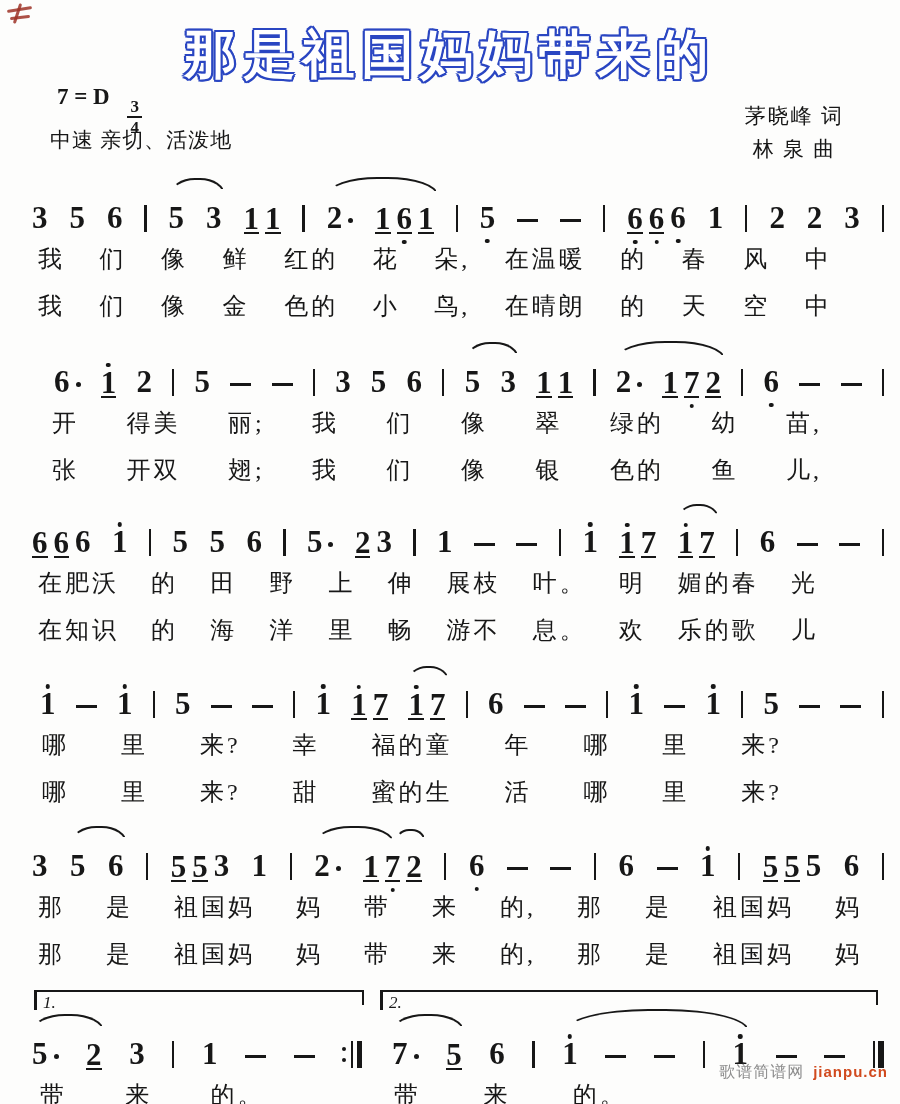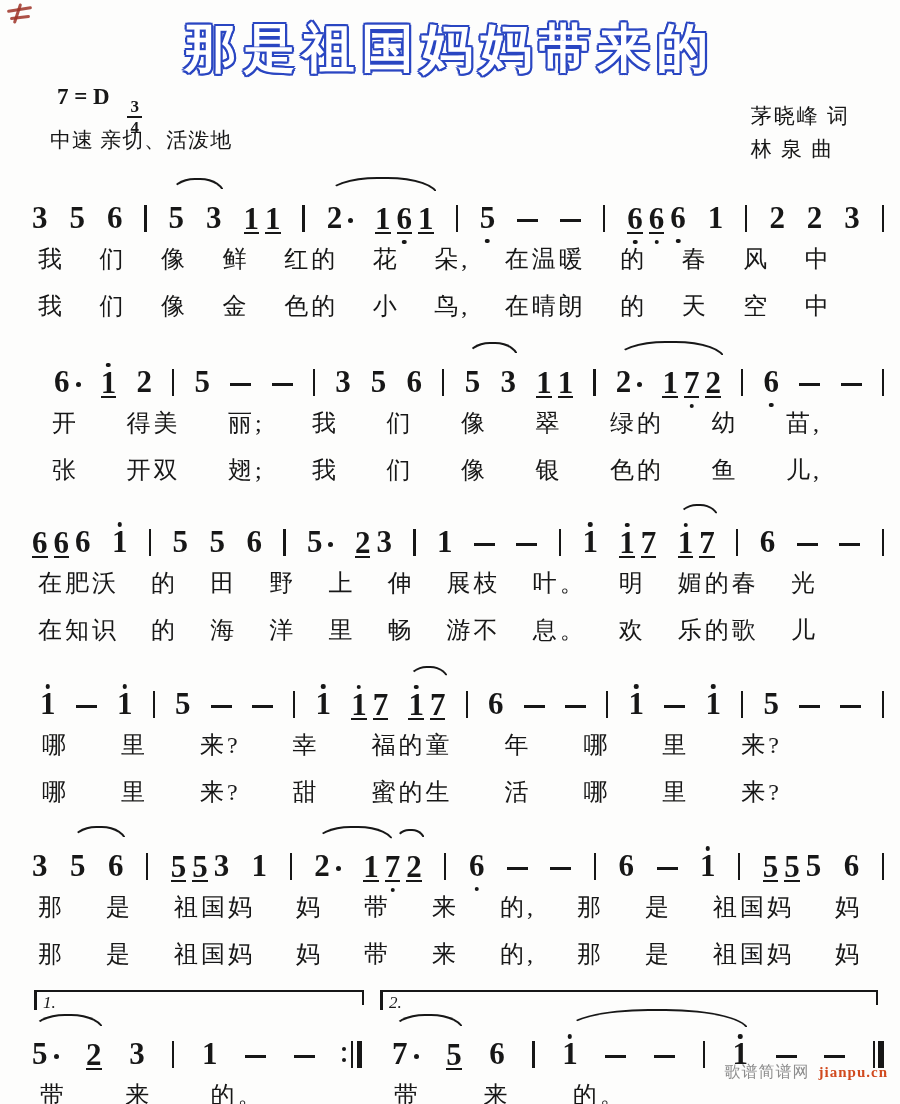--- a/index.html
+++ b/index.html
@@ -3,37 +3,37 @@
 <meta charset="utf-8">
 <style>
   html,body{margin:0;padding:0}
   body{
     width:900px;height:1104px;position:relative;overflow:hidden;
     background:#fdfdfc;color:var(--ink,#171717);
     font-family:"Liberation Serif", serif;
   }
   
   .title{
-    position:absolute;top:14px;left:0;width:100%;text-align:center;
+    position:absolute;top:20px;left:0;width:100%;text-align:center;
     font-family:"DejaVu Sans", sans-serif;font-weight:bold;
     font-size:52px;letter-spacing:7px;color:#ffffff;
     text-shadow:
       2.2px 0 0 var(--title_outline,#2a46c2), -2.2px 0 0 var(--title_outline,#2a46c2),
       0 2.2px 0 var(--title_outline,#2a46c2), 0 -2.2px 0 var(--title_outline,#2a46c2),
       1.6px 1.6px 0 var(--title_outline,#2a46c2), -1.6px 1.6px 0 var(--title_outline,#2a46c2),
       1.6px -1.6px 0 var(--title_outline,#2a46c2), -1.6px -1.6px 0 var(--title_outline,#2a46c2);
   }
   
   .keyrow{position:absolute;top:84px;left:57px;font-size:23px;font-weight:bold}
   .ts{display:inline-flex;flex-direction:column;vertical-align:-8px;margin-left:12px;
       text-align:center;font-size:17px;font-weight:bold;line-height:1.0}
   .tsn{border-bottom:2px solid var(--ink,#171717);padding:0 3px 1px}
   .tsd{padding-top:1px}
   .tempo{position:absolute;top:126px;left:50px;font-size:21px;letter-spacing:1px}
-  .credits{position:absolute;top:100px;right:50px;font-size:21px;line-height:1.55;text-align:left;letter-spacing:2px}
+  .credits{position:absolute;top:100px;right:56px;font-size:21px;line-height:1.55;text-align:center;letter-spacing:2px}
   
   .redmark{position:absolute;background:var(--annotation_red,#9e3327);opacity:.85;border-radius:2px}
   
   .line{position:absolute;left:32px;right:16px}
   .notes{
     position:relative;display:flex;justify-content:space-between;align-items:flex-end;
     height:44px;font-size:31px;font-weight:bold;font-family:"Liberation Serif", serif;
   }
   .tok{display:inline-flex;align-items:flex-end;gap:6px}
   .cell{position:relative;display:inline-block;line-height:0.8;padding-bottom:3px}
@@ -61,21 +61,21 @@
   .ending{position:absolute;top:0}
   .e1{left:0;width:330px}
   .e2{left:346px;width:506px}
   .volta{position:absolute;border-top:2.5px solid var(--ink,#171717);height:22px}
   .volta::before{content:"";position:absolute;left:0;top:0;width:2.5px;height:18px;background:var(--ink,#171717)}
   .volta::after{content:"";position:absolute;right:0;top:0;width:2.5px;height:13px;background:var(--ink,#171717)}
   .vlabel{font-style:italic;font-size:17px;margin-left:9px;display:inline-block;margin-top:1px}
   
   .wm{position:absolute;top:1062px;right:12px;font-size:16px;letter-spacing:1px}
   .wm .site{color:var(--watermark_site,#8d8d8d)}
-  .wm .domain{color:var(--watermark_domain,#d14a1e);font-weight:bold;font-family:Liberation Serif, serif;
+  .wm .domain{color:var(--watermark_domain,#d14a1e);font-weight:bold;font-family:Liberation Sans, sans-serif;
       text-decoration:none;margin-left:4px;font-size:15px}
 </style>
 </head>
 <body style="--title_outline: #2a46c2; --ink: #171717; --watermark_site: #8d8d8d; --watermark_domain: #d14a1e; --annotation_red: #9e3327;">
 
 <span class="redmark" style="left:7px;top:8px;width:25px;height:3px;transform:rotate(-9deg)"></span>
 <span class="redmark" style="left:10px;top:16px;width:20px;height:3px;transform:rotate(-7deg)"></span>
 <span class="redmark" style="left:16px;top:3px;width:3px;height:21px;transform:rotate(18deg)"></span>
 
 <div class="title">那是祖国妈妈带来的</div>

